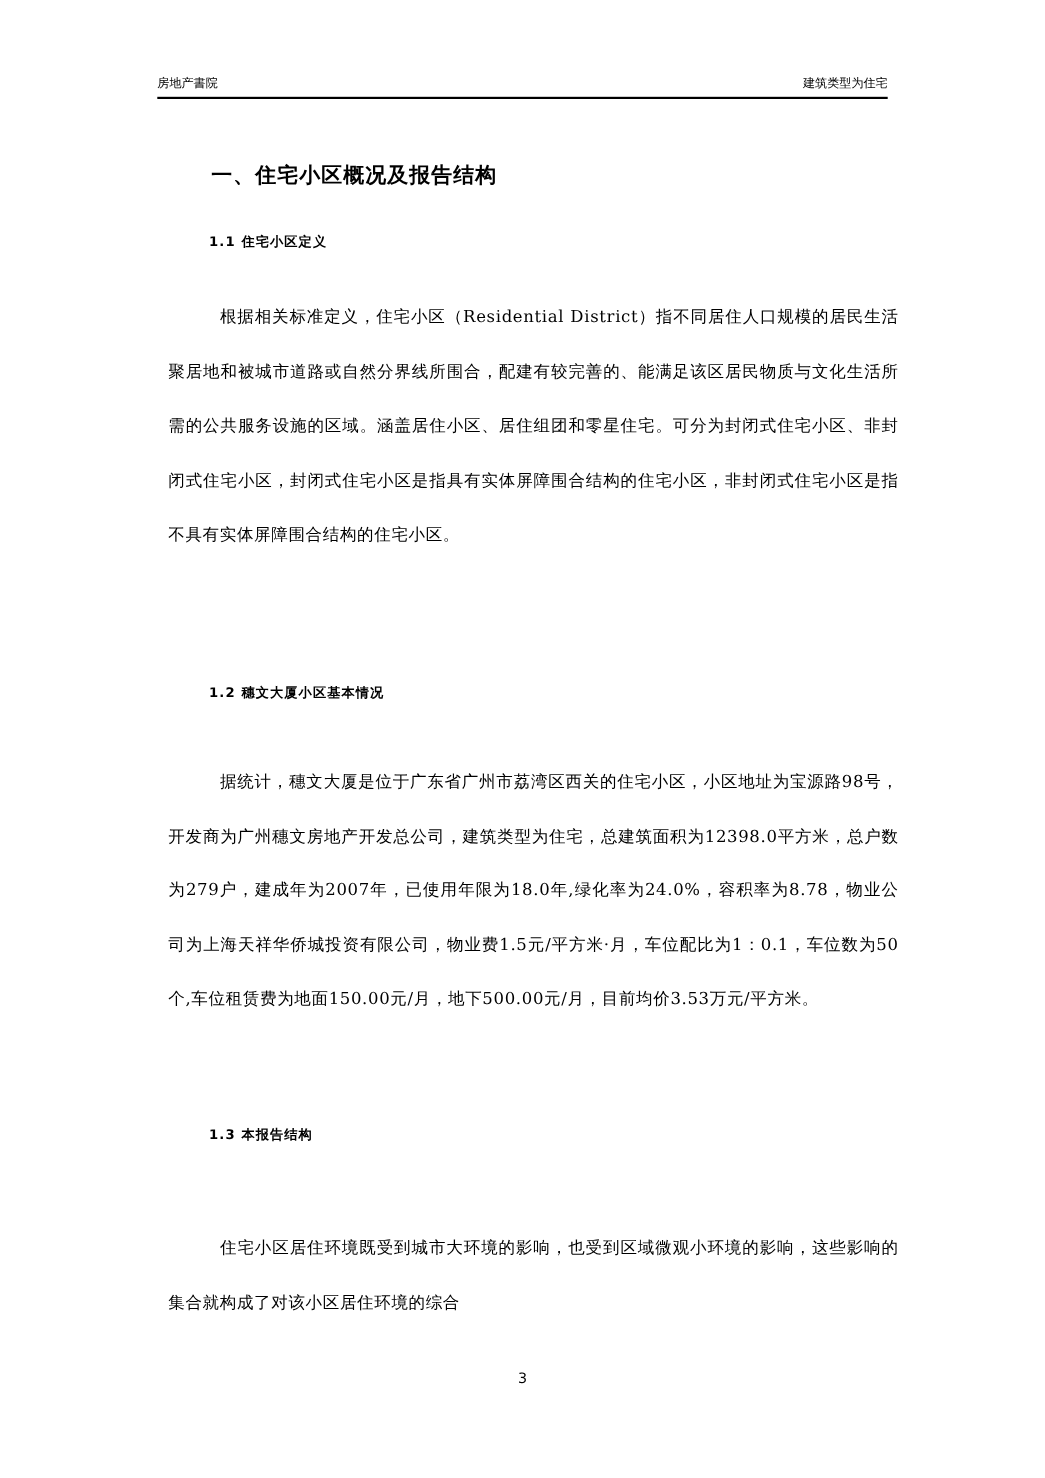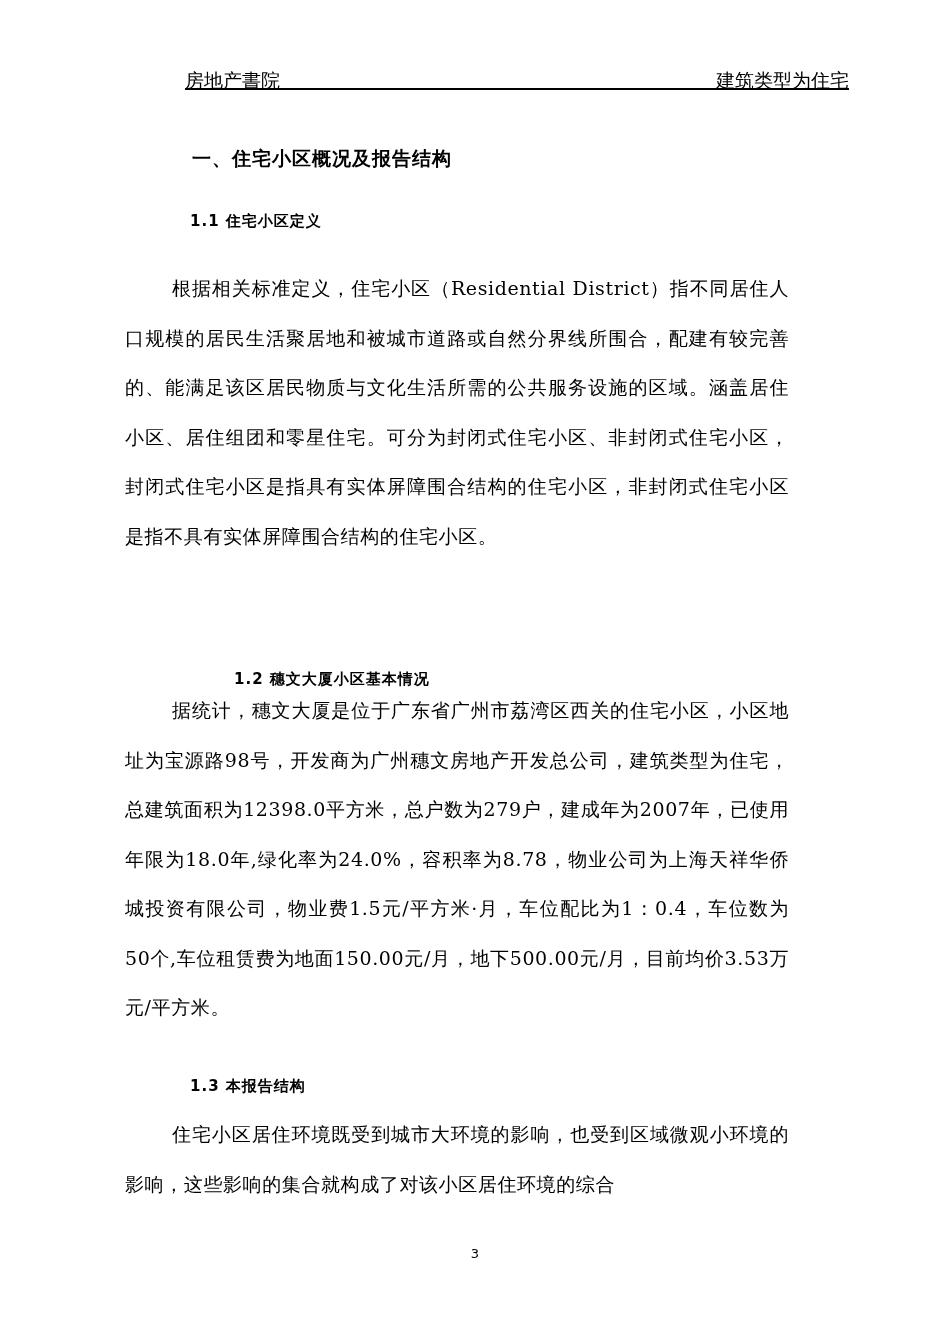--- a/index.html
+++ b/index.html
@@ -1,43 +1,43 @@
 <!DOCTYPE html>
 <html><head>
 <meta charset="utf-8">
 <style>
   html, body { margin: 0; padding: 0; background: #ffffff; }
   body { width: 950px; height: 1344px; position: relative; overflow: hidden;
          font-family: "DejaVu Serif", "Liberation Serif", serif; color: #000; }
   .header { position: absolute; left: 143px; top: 66px; width: 664px; height: 22px;
             border-bottom: 2px solid #000; font-family: "DejaVu Sans", "Liberation Sans", sans-serif;
-            font-size: 19px; margin-left: 42px; }
+            font-size: 11px; }
   .header .left { position: absolute; left: 0; top: 2px; }
   .header .right { position: absolute; right: 0; top: 2px; }
   .h1 { position: absolute; left: 192px; top: 146px; font-size: 19px; font-weight: bold;
         font-family: "DejaVu Sans", "Liberation Sans", sans-serif; letter-spacing: 1px; }
-  .h2 { position: absolute; left: 190px; font-size: 15px; font-weight: bold;
+  .h2 { position: absolute; left: 190px; font-size: 12px; font-weight: bold;
         font-family: "DejaVu Sans", "Liberation Sans", sans-serif; letter-spacing: 1px; }
-  .para { position: absolute; left: 125px; width: 664px; font-size: 19px; line-height: 49.5px;
+  .para { position: absolute; left: 153px; width: 664px; font-size: 15px; line-height: 49.5px;
           text-indent: 47px; text-align: justify; letter-spacing: 0.6px; }
   .pagenum { position: absolute; left: 0; width: 950px; top: 1246px; text-align: center;
              font-family: "DejaVu Sans", "Liberation Sans", sans-serif; font-size: 13px; }
 </style>
 </head>
 <body>
 
 <div class="header">
   <span class="left">房地产書院</span>
   <span class="right">建筑类型为住宅</span>
 </div>
 
 <div class="h1">一、住宅小区概况及报告结构</div>
 
 <div class="h2" style="top:212px;">1.1 住宅小区定义</div>
 <div class="para" style="top:264px;">根据相关标准定义，住宅小区（Residential District）指不同居住人口规模的居民生活聚居地和被城市道路或自然分界线所围合，配建有较完善的、能满足该区居民物质与文化生活所需的公共服务设施的区域。涵盖居住小区、居住组团和零星住宅。可分为封闭式住宅小区、非封闭式住宅小区，封闭式住宅小区是指具有实体屏障围合结构的住宅小区，非封闭式住宅小区是指不具有实体屏障围合结构的住宅小区。</div>
 
-<div class="h2" style="top:670px;margin-left:44px;">1.2 穗文大厦小区基本情况</div>
-<div class="para" style="top:686px;">据统计，穗文大厦是位于广东省广州市荔湾区西关的住宅小区，小区地址为宝源路98号，开发商为广州穗文房地产开发总公司，建筑类型为住宅，总建筑面积为12398.0平方米，总户数为279户，建成年为2007年，已使用年限为18.0年,绿化率为24.0%，容积率为8.78，物业公司为上海天祥华侨城投资有限公司，物业费1.5元/平方米·月，车位配比为1：0.4，车位数为50个,车位租赁费为地面150.00元/月，地下500.00元/月，目前均价3.53万元/平方米。</div>
+<div class="h2" style="top:622px;">1.2 穗文大厦小区基本情况</div>
+<div class="para" style="top:686px;">据统计，穗文大厦是位于广东省广州市荔湾区西关的住宅小区，小区地址为宝源路98号，开发商为广州穗文房地产开发总公司，建筑类型为住宅，总建筑面积为12398.0平方米，总户数为279户，建成年为2007年，已使用年限为18.0年,绿化率为24.0%，容积率为8.78，物业公司为上海天祥华侨城投资有限公司，物业费1.5元/平方米·月，车位配比为1：0.1，车位数为50个,车位租赁费为地面150.00元/月，地下500.00元/月，目前均价3.53万元/平方米。</div>
 
-<div class="h2" style="top:1077px;text-align:right;">1.3 本报告结构</div>
+<div class="h2" style="top:1023px;text-align:right;">1.3 本报告结构</div>
 <div class="para" style="top:1110px;">住宅小区居住环境既受到城市大环境的影响，也受到区域微观小环境的影响，这些影响的集合就构成了对该小区居住环境的综合</div>
 
 <div class="pagenum">3</div>
 
 </body></html>

